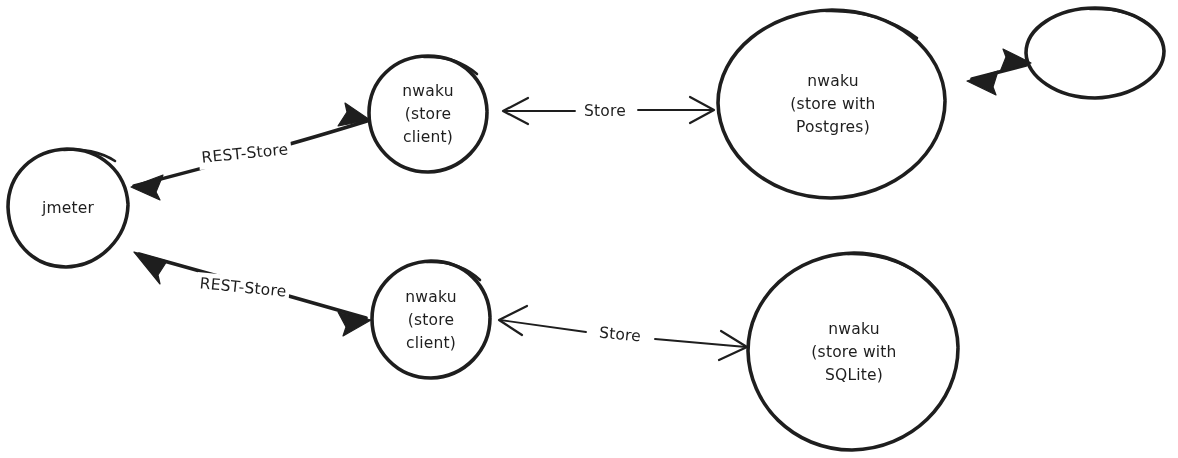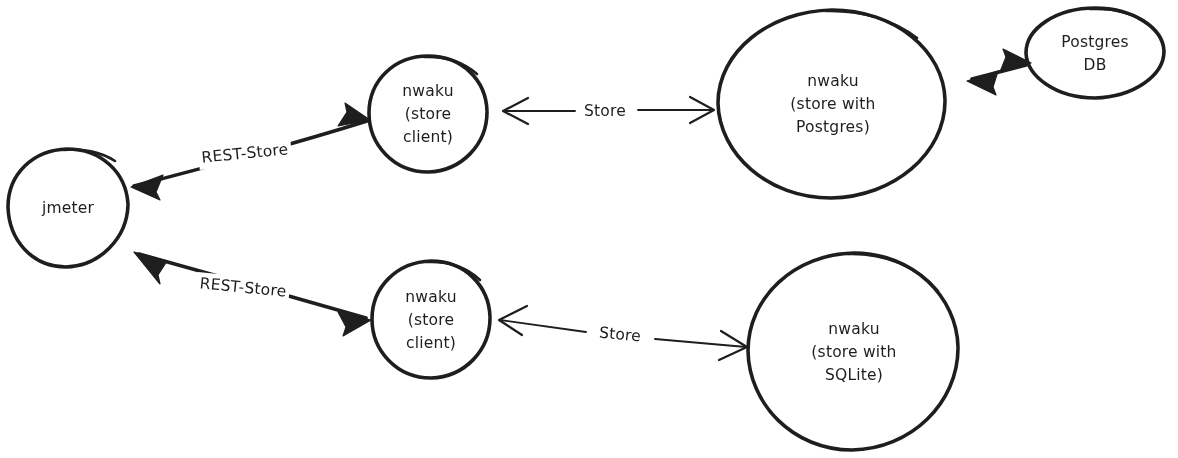--- a/index.html
+++ b/index.html
@@ -162,22 +162,20 @@
   <div class="node-label" style="left:68px;  top:208px;text-align:right;">jmeter</div>
 
   <div class="node-label" style="left:428px; top:114px;">nwaku
 (store
 client)</div>
 
   <div class="node-label" style="left:833px; top:104px;">nwaku
 (store with
 Postgres)</div>
 
-  <div class="node-label" style="left:1095px; top:54px;">Postgres
-DB</div>
 
   <div class="node-label" style="left:431px; top:320px;">nwaku
 (store
 client)</div>
 
   <div class="node-label" style="left:854px; top:352px;">nwaku
 (store with
 SQLite)</div>
 
   <div class="edge-label label-tilt-up" style="left:245px; top:154px;">REST-Store</div>

